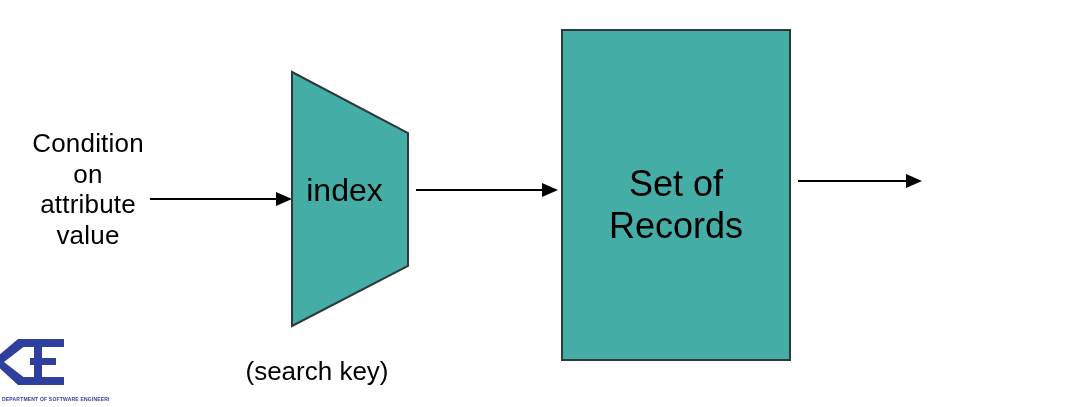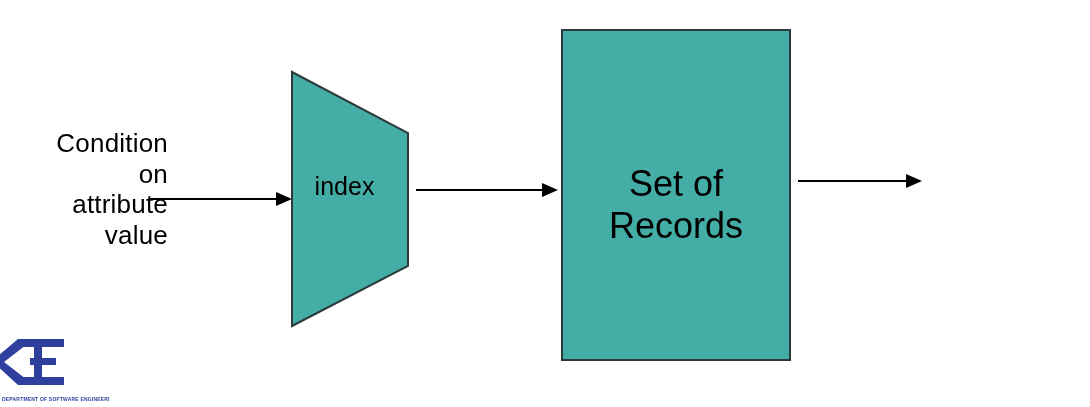--- a/index.html
+++ b/index.html
@@ -27,37 +27,36 @@
     font-weight: 400;
   }
 
   
   #condition-label {
     left: 8px;
     top: 128px;
     width: 160px;
     font-size: 26px;
     letter-spacing: 0.2px;
-    text-align: right;
   }
 
   
   #index-shape {
     position: absolute;
     left: 289px;
     top: 70px;
     width: 122px;
     height: 258px;
   }
   #index-shape svg { display: block; }
   #index-label {
     left: 292px;
     top: 172px;
     width: 105px;
-    font-size: 25px;
+    font-size: 32px;
   }
   #search-key-label {
     left: 222px;
     top: 356px;
     width: 190px;
     font-size: 26px;
     text-align: center;
   }
 
   
@@ -134,20 +133,21 @@
       <polygon points="126,2 142,9 126,16" fill="#000000"></polygon>
     </svg>
   </div>
 
   <div id="index-shape">
     <svg width="122" height="258" viewBox="0 0 122 258">
       <polygon points="3,2 119,63 119,196 3,256" fill="#44ADA6" stroke="#2b3a3a" stroke-width="2" stroke-linejoin="miter"></polygon>
     </svg>
   </div>
   <div class="txt" id="index-label">index</div>
+  <div class="txt" id="search-key-label">(search key)</div>
 
   <div class="arrow" id="arrow-index-to-records">
     <svg width="142" height="18" viewBox="0 0 142 18">
       <line x1="0" y1="9" x2="128" y2="9" stroke="#000000" stroke-width="2"></line>
       <polygon points="126,2 142,9 126,16" fill="#000000"></polygon>
     </svg>
   </div>
 
   <div id="records-shape"></div>
   <div class="txt" id="records-label">Set of

